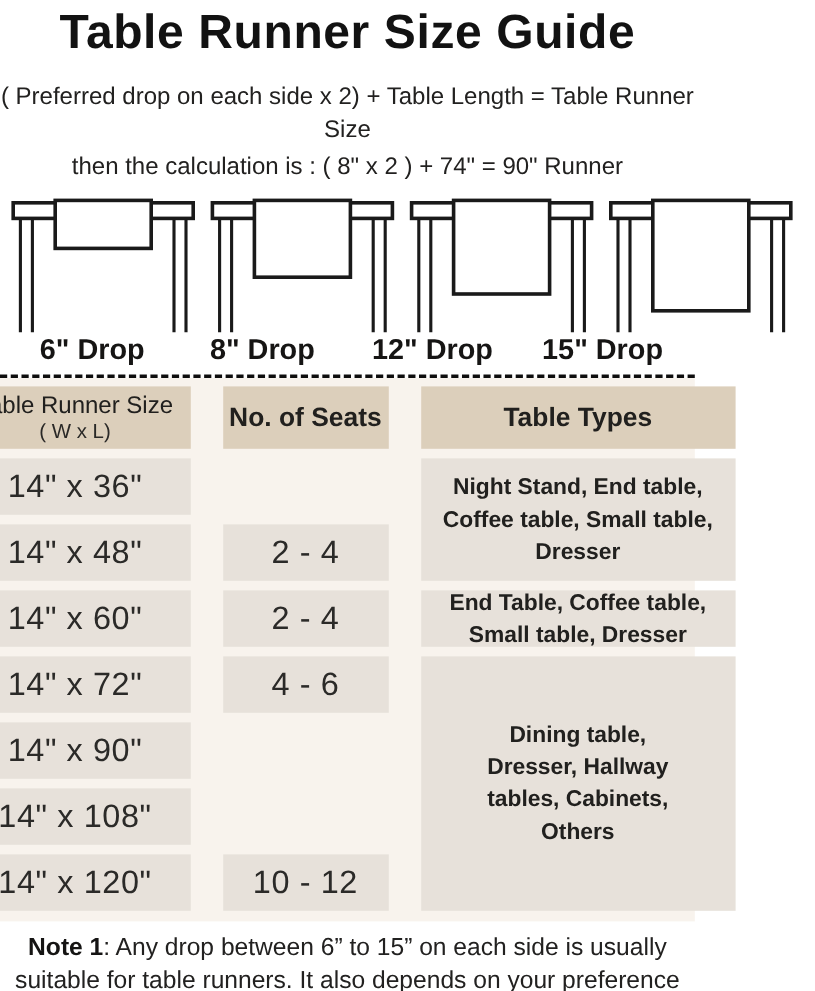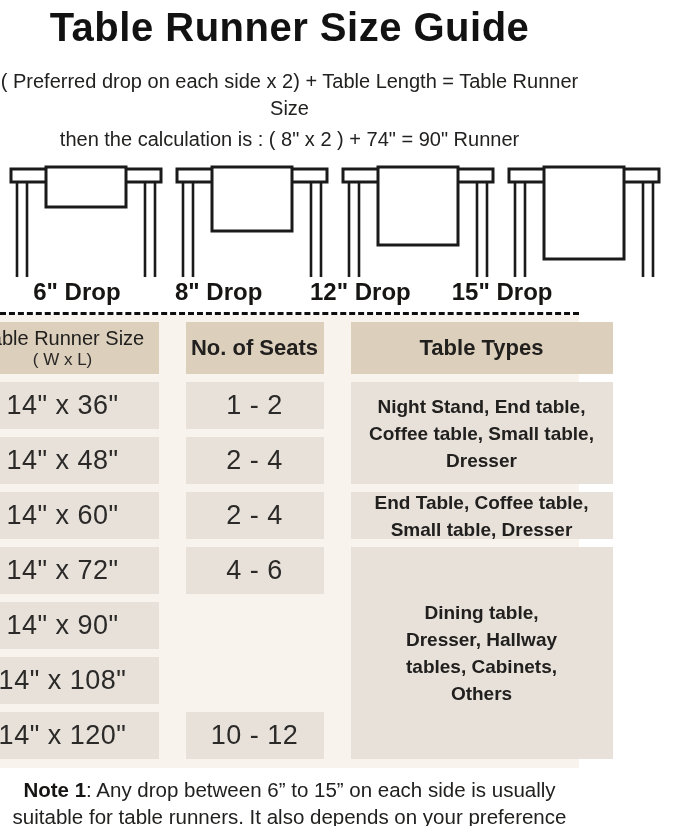--- a/index.html
+++ b/index.html
@@ -161,23 +161,20 @@
       <div class="cell col1 r5">
           <span class="size-val">14" x 90"</span>
         </div>
       <div class="cell col1 r6">
           <span class="size-val">14" x 108"</span>
         </div>
       <div class="cell col1 r7">
           <span class="size-val">14" x 120"</span>
         </div>
 
-      <div class="cell col2 r1">
-          <span class="seat-val">1 - 2</span>
-        </div>
       <div class="cell col2 r2">
           <span class="seat-val">2 - 4</span>
         </div>
       <div class="cell col2 r3">
           <span class="seat-val">2 - 4</span>
         </div>
       <div class="cell col2 r4">
           <span class="seat-val">4 - 6</span>
         </div>
       <div class="cell col2 r7">

